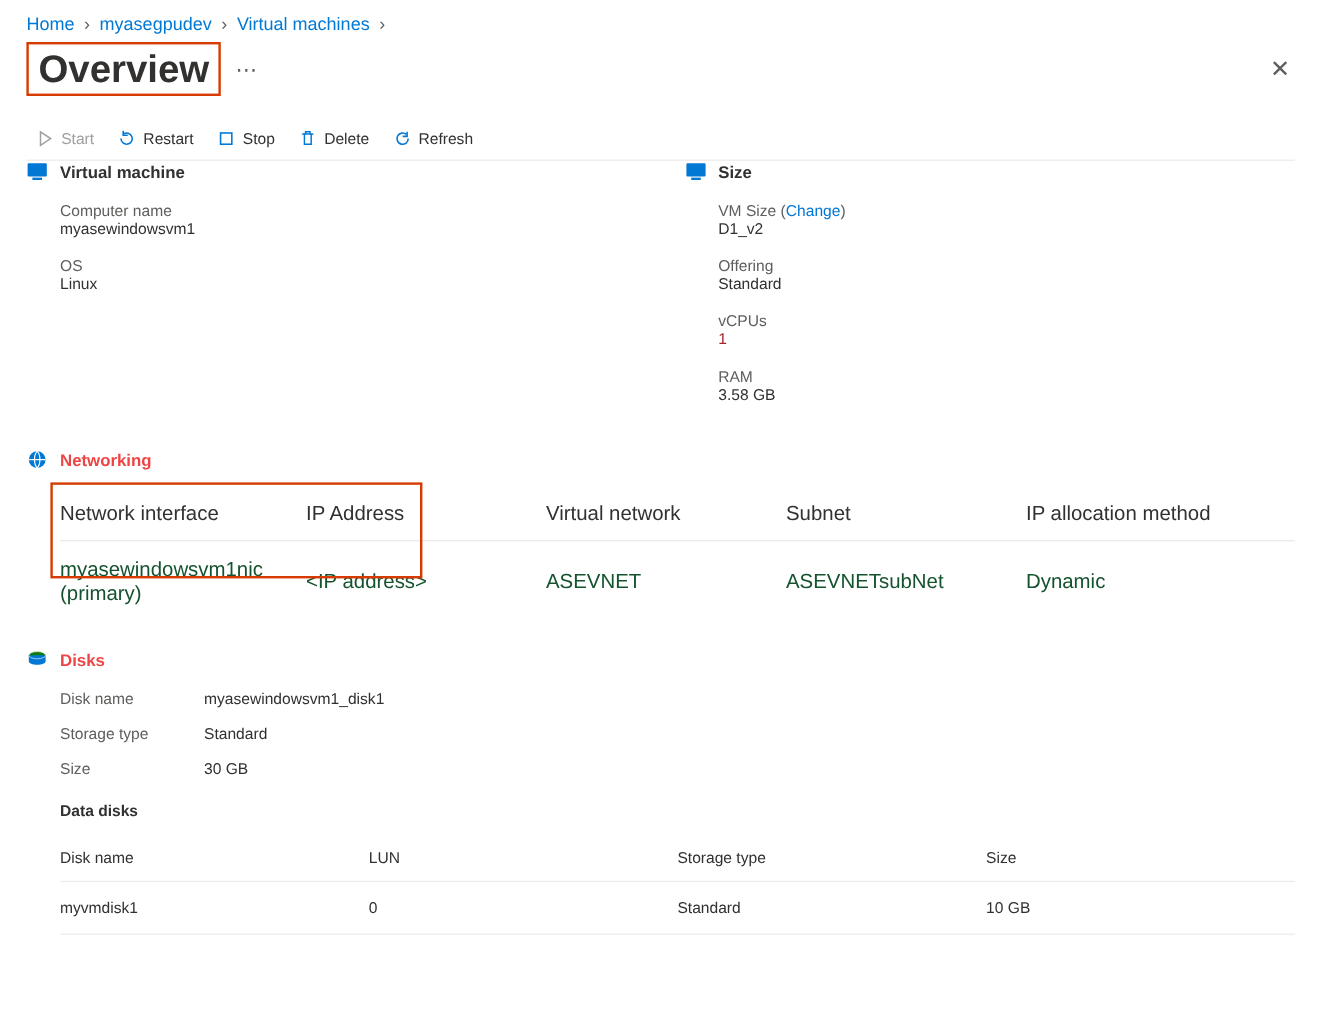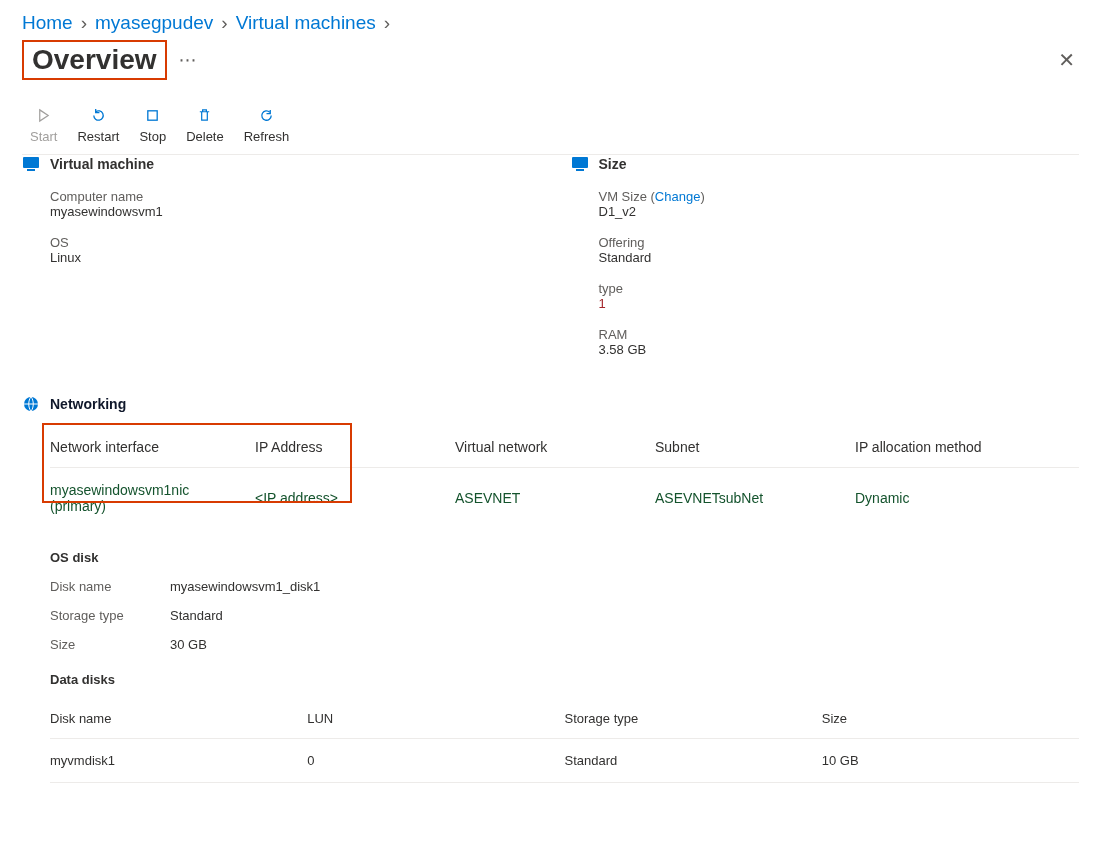--- a/index.html
+++ b/index.html
@@ -6,56 +6,56 @@
   body {
     font-family: "Segoe UI", -apple-system, sans-serif;
     font-size: 13px;
     color: #323130;
     background: #fff;
     padding: 12px 22px;
   }
   a { color: #0078d4; text-decoration: none; }
 
   
-  .breadcrumb { display: flex; align-items: center; gap: 8px; font-size: 19px; margin-bottom: 6px; flex-wrap: wrap; }
+  .breadcrumb { display: flex; align-items: center; gap: 8px; font-size: 15px; margin-bottom: 6px; flex-wrap: wrap; }
   .breadcrumb .chev { color: #605e5c; }
 
   
   .title-row { display: flex; align-items: center; justify-content: space-between; }
   .title-left { display: flex; align-items: center; gap: 12px; }
   .title-box { border: 2px solid #d83b01; padding: 2px 8px; }
-  .title-box h1 { font-size: 28px; font-weight: 600; }
+  .title-box h1 { font-size: 32px; font-weight: 600; }
   .ellipsis { color: #605e5c; font-size: 18px; letter-spacing: 2px; }
   .close { font-size: 20px; color: #605e5c; cursor: pointer; padding: 4px; font-weight:300; }
 
   
   .toolbar { display: flex; align-items: center; gap: 20px; padding: 14px 0 10px 8px; border-bottom: 1px solid #edebe9; margin-top: 14px; }
-  .tbtn { display: flex; align-items: center; gap: 6px; font-size: 13px; color: #323130; cursor: pointer; flex-direction: column; }
+  .tbtn { display: flex; align-items: center; gap: 6px; font-size: 13px; color: #323130; cursor: pointer; }
   .tbtn.disabled { color: #a19f9d; cursor: default; }
   .tbtn svg { width: 15px; height: 15px; }
 
   
   .panels { display: flex; gap: 40px; margin-top: 0; }
   .panel { flex: 1; }
   .panel-head { display: flex; align-items: center; gap: 10px; font-weight: 600; font-size: 14px; margin-bottom: 14px; }
   .vm-icon { width: 18px; height: 18px; }
   .kv { display: flex; margin: 16px 0 16px 28px; font-size: 13px; flex-direction: column; }
   .kv .k { width: 120px; color: #605e5c; }
   .kv .v { color: #323130; }
   .kv .dark { color: #a4262c; }
 
   
   .section { margin-top: 22px; }
-  .section-head { display: flex; align-items: center; gap: 10px; font-weight: 600; font-size: 14px; color: #0f172a; cursor:pointer; margin-bottom: 16px; }
+  .section-head { display: flex; align-items: center; gap: 10px; font-weight: 600; font-size: 14px; color: #ef4444; cursor:pointer; margin-bottom: 16px; }
   .section-head .sicon { width: 18px; height: 18px; }
 
   
   .net-wrap { margin-left: 28px; position: relative; }
   .net-highlight { position: absolute; top: -6px; left: -8px; width: 310px; height: 80px; border: 2px solid #d83b01; pointer-events: none; }
-  table.net { width: 100%; border-collapse: collapse; font-size: 14px; }
+  table.net { width: 100%; border-collapse: collapse; font-size: 17px; }
   table.net th { text-align: left; font-weight: 400; color: #323130; padding: 10px 8px 12px 0; border-bottom: 1px solid #edebe9; }
   table.net td { padding: 14px 8px 14px 0; color: #14532d; }
   .muted { color: #605e5c; }
 
   
   .disks { margin-left: 28px; }
   .sub-head { font-weight:600; margin: 6px 0 14px 0; }
   .dk { display:flex; margin:14px 0; }
   .dk .k { width:120px; color:#605e5c; }
   table.data { width:100%; border-collapse: collapse; font-size:13px; margin-top:14px; }
@@ -148,21 +148,21 @@
     </div>
     <div class="kv">
       <div class="k"><span>VM Size (</span><a>Change</a><span>)</span></div>
       <div class="v">D1_v2</div>
     </div>
     <div class="kv">
         <div class="k">Offering</div>
         <div class="v">Standard</div>
       </div>
     <div class="kv">
-        <div class="k">type</div>
+        <div class="k">vCPUs</div>
         <div class="v dark">1</div>
       </div>
     <div class="kv">
         <div class="k">RAM</div>
         <div class="v">3.58 GB</div>
       </div>
   </div>
 </div>
 
 <div class="section">
@@ -192,22 +192,29 @@
         <td>ASEVNET</td>
         <td>ASEVNETsubNet</td>
         <td>Dynamic</td>
       </tr>
         </tbody>
     </table>
   </div>
 </div>
 
 <div class="section">
+  <div class="section-head">
+    <svg class="sicon" viewBox="0 0 18 18">
+        <ellipse cx="9" cy="5" rx="7" ry="3" fill="#107c10"></ellipse>
+        <path d="M2 5v5c0 1.7 3.1 3 7 3s7-1.3 7-3V5" fill="#0078d4"></path>
+        <ellipse cx="9" cy="5" rx="7" ry="3" fill="none" stroke="#fff" stroke-width="0.5"></ellipse>
+      </svg>
+    <span>Disks</span>
+  </div>
   <div class="disks">
-    <div class="sub-head">OS disk</div>
     <div class="dk">
         <div class="k">Disk name</div>
         <div>myasewindowsvm1_disk1</div>
       </div>
     <div class="dk">
         <div class="k">Storage type</div>
         <div>Standard</div>
       </div>
     <div class="dk">
         <div class="k">Size</div>

